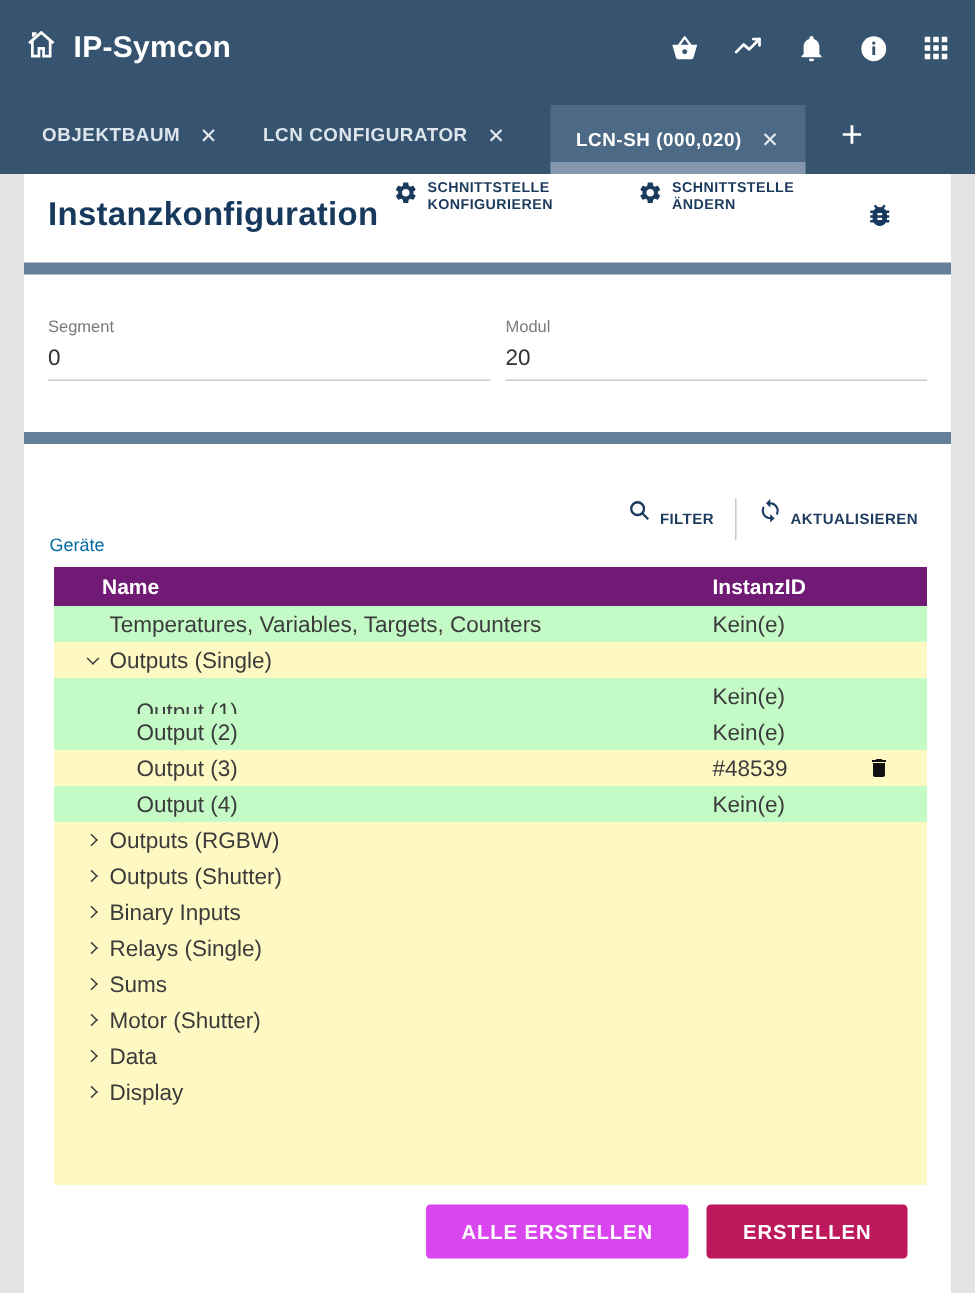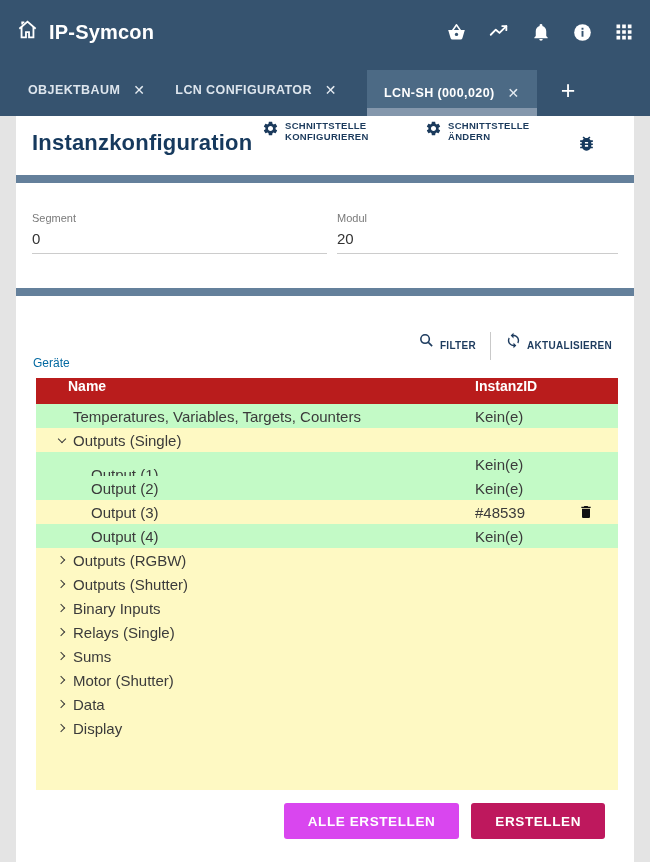--- a/index.html
+++ b/index.html
@@ -71,22 +71,22 @@
   .tools{
     position:absolute;right:22px;top:216px;display:flex;align-items:flex-start;height:28px;
   }
   .tool-link{display:flex;align-items:flex-end;gap:5px;cursor:pointer;}
   .tool-link .tool-label{font-size:10px;font-weight:bold;color:#1d3b5e;letter-spacing:.3px;padding-bottom:2px;}
   .tool-sep{width:1px;height:28px;background:#c9c9c9;margin:0 14px;}
   .section-label{position:absolute;left:17px;top:240px;font-size:12px;color:#0369a1;}
   
   .device-table{position:absolute;left:20px;top:262px;width:582px;}
   .table-header{
-    height:26px;background:#b91c1c;color:#fff;position:relative;
-    display:flex;align-items:flex-start;font-size:14px;font-weight:bold;
+    height:26px;background:#701a75;color:#fff;position:relative;
+    display:flex;align-items:center;font-size:14px;font-weight:bold;
   }
   .table-header .col-name{padding-left:32px;}
   .table-header .col-id{position:absolute;left:439px;}
   .table-body{background:#fef9c3;min-height:386px;}
   .trow{
     height:24px;position:relative;display:flex;align-items:center;
     font-size:15px;color:#3b3b3b;cursor:pointer;
   }
   .trow.green{background:#C3FAC6;}
   .row-name{white-space:nowrap;}

